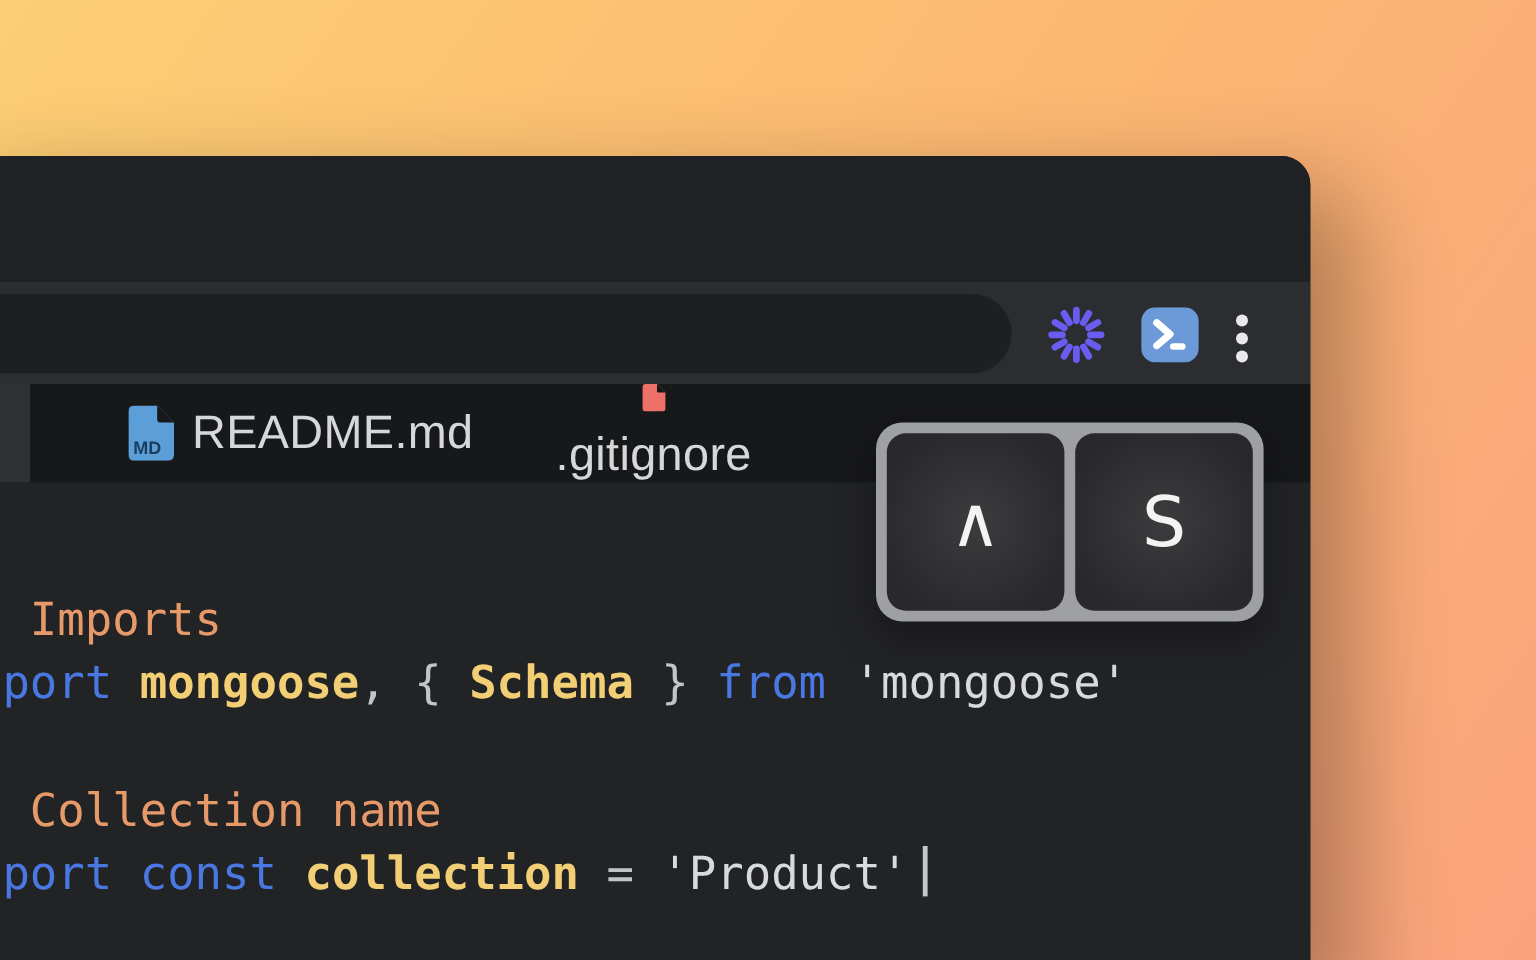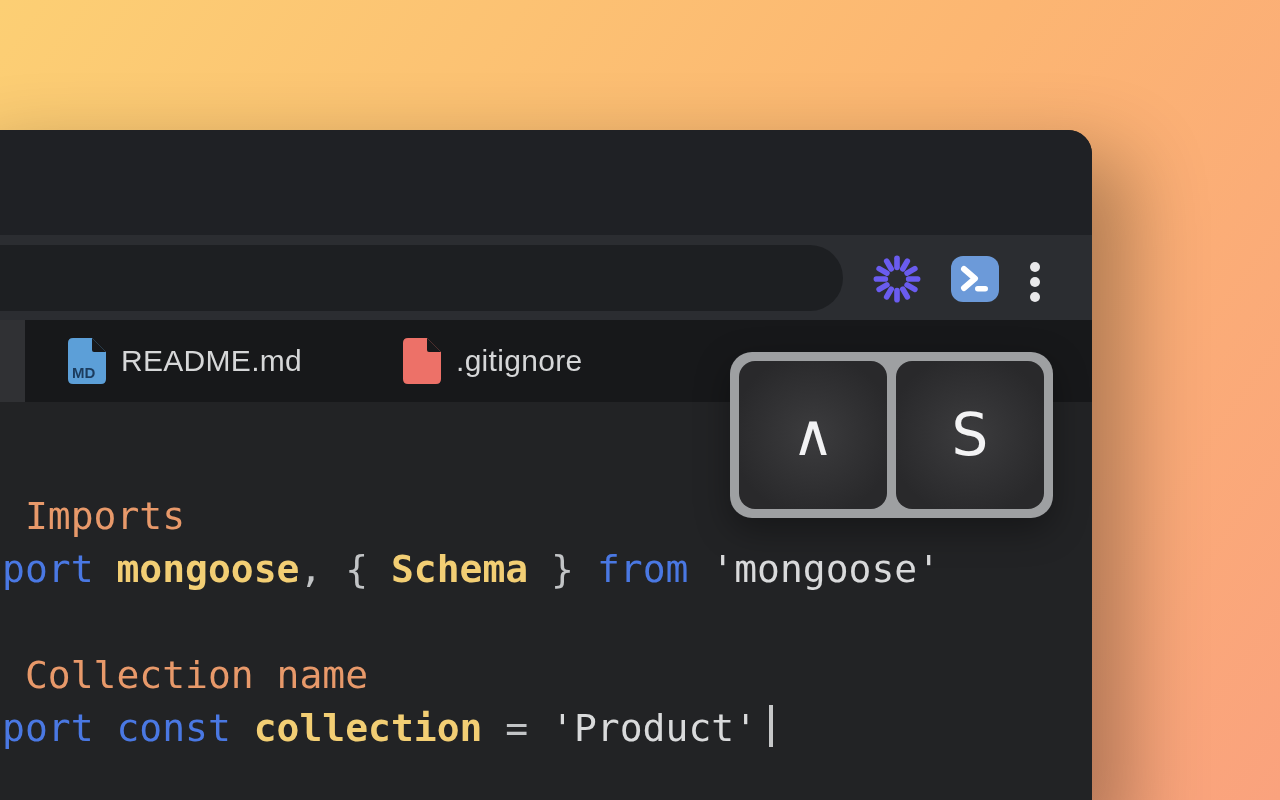--- a/index.html
+++ b/index.html
@@ -15,24 +15,24 @@
     display:flex;flex-direction:column;
   }
   .win-header{height:105px;background:var(--window-header);flex:none;}
   .toolbar{height:85px;background:var(--toolbar-bg);flex:none;position:relative;}
   .search-pill{position:absolute;left:0;top:10px;width:903px;height:66px;border-radius:33px;background:var(--search-bg);}
   .spinner-btn{position:absolute;left:932px;top:18px;width:50px;height:52px;display:flex;align-items:center;justify-content:center;cursor:pointer;}
   .terminal-btn{position:absolute;left:1011px;top:21px;width:48px;height:46px;cursor:pointer;}
   .kebab-btn{position:absolute;left:1083px;top:23px;width:24px;height:48px;display:flex;align-items:center;justify-content:center;cursor:pointer;}
   .tabbar{height:82px;background:var(--tabbar-bg);flex:none;position:relative;}
   .tab-strip{position:absolute;left:0;top:0;width:85px;height:82px;background:var(--tab-strip);}
-  .tab{position:absolute;top:0;height:82px;display:flex;align-items:center;gap:15px;cursor:pointer;}
+  .tab{position:absolute;top:0;height:82px;display:flex;align-items:center;gap:15px;cursor:pointer;margin-left:39px;}
   .tab.readme{left:128px;}
-  .tab.gitignore{left:463px;}
-  .tab-label{color:var(--tab-label);font-size:30px;letter-spacing:.3px;}
+  .tab.gitignore{left:484px;flex-direction:column;}
+  .tab-label{color:var(--tab-label);font-size:39px;letter-spacing:.3px;}
   .editor{flex:1;background:var(--editor-bg);position:relative;}
   .code{
     padding:88px 0 0 62px;white-space:pre;
     font-family:"DejaVu Sans Mono","Liberation Mono",monospace;
     font-size:38px;line-height:53px;
   }
   .code-line{height:53px;}
   .tok-comment{color:var(--comment);}
   .tok-keyword{color:var(--keyword);text-align:right;}
   .tok-identifier{color:var(--identifier);font-weight:bold;}

